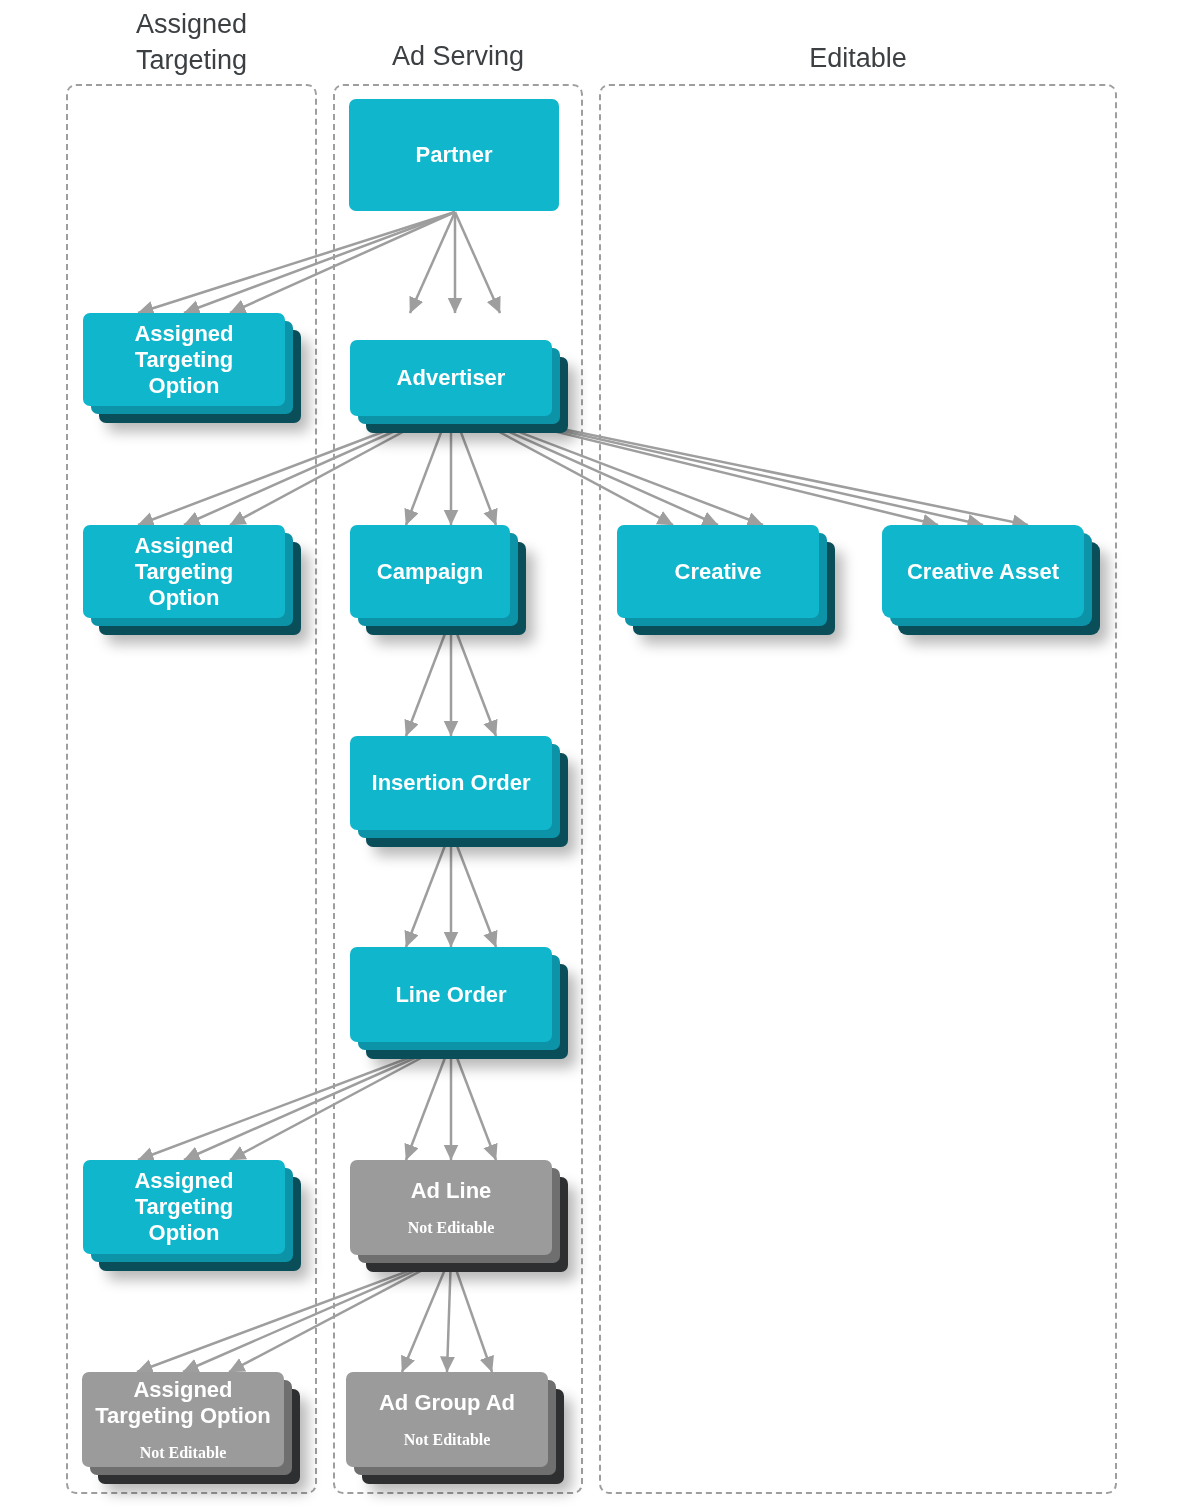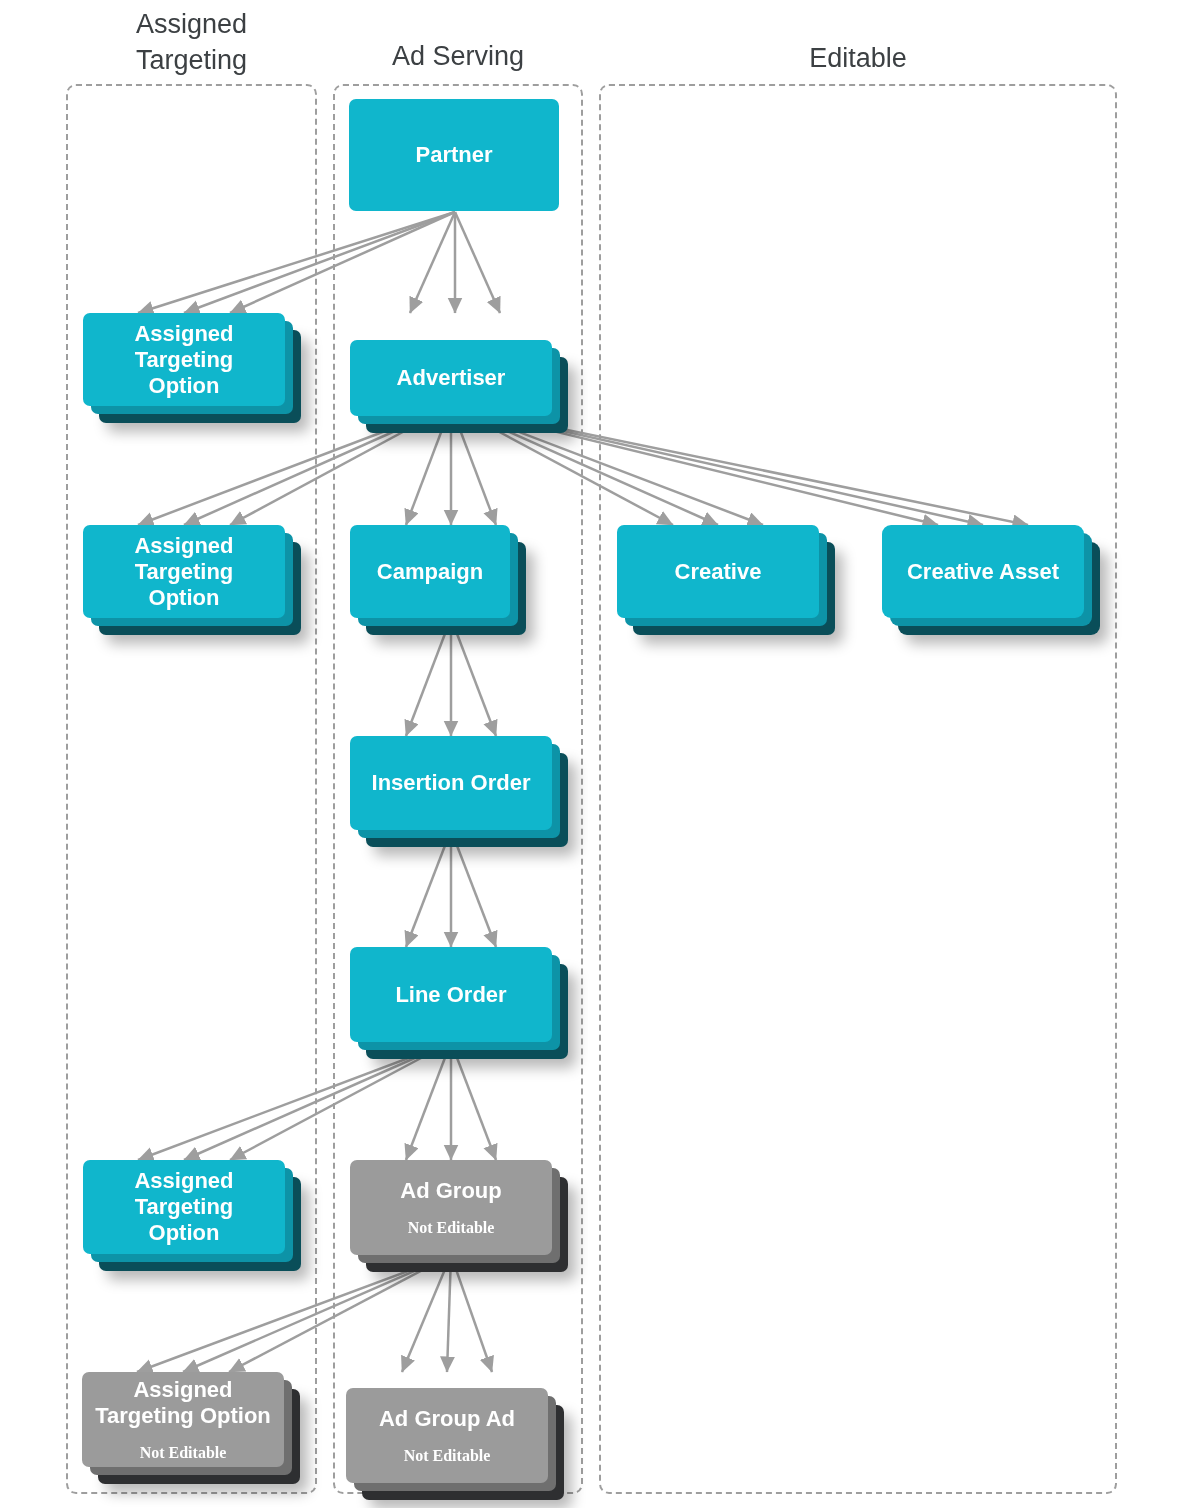--- a/index.html
+++ b/index.html
@@ -118,26 +118,26 @@
       </div>
       <div class="node teal" style="left: 350px; top: 947px; width: 202px; height: 95px;">
         <div class="node-label">Line Order</div>
       </div>
       <div class="node teal" style="left: 83px; top: 1160px; width: 202px; height: 94px;">
         <div class="node-label">Assigned
 Targeting
 Option</div>
       </div>
       <div class="node gray" style="left: 350px; top: 1160px; width: 202px; height: 95px;">
-        <div class="node-label">Ad Group</div>
+        <div class="node-label">Ad Line</div>
         <div class="node-sublabel">Not Editable</div>
       </div>
       <div class="node gray" style="left: 82px; top: 1372px; width: 202px; height: 95px;">
         <div class="node-label">Assigned
 Targeting Option</div>
         <div class="node-sublabel">Not Editable</div>
       </div>
-      <div class="node gray" style="left: 346px; top: 1372px; width: 202px; height: 95px; margin-top: 16px;">
+      <div class="node gray" style="left: 346px; top: 1372px; width: 202px; height: 95px;">
         <div class="node-label">Ad Group Ad</div>
         <div class="node-sublabel">Not Editable</div>
       </div>
     </div>
 </div>
 
 </body></html>

